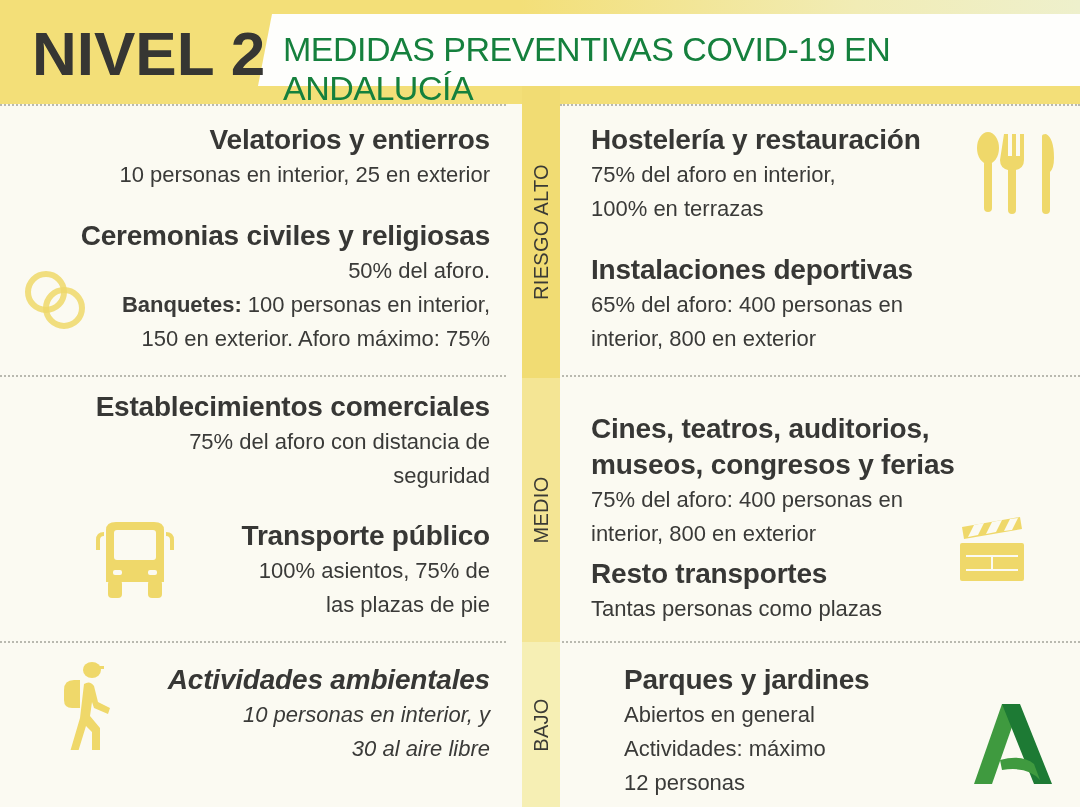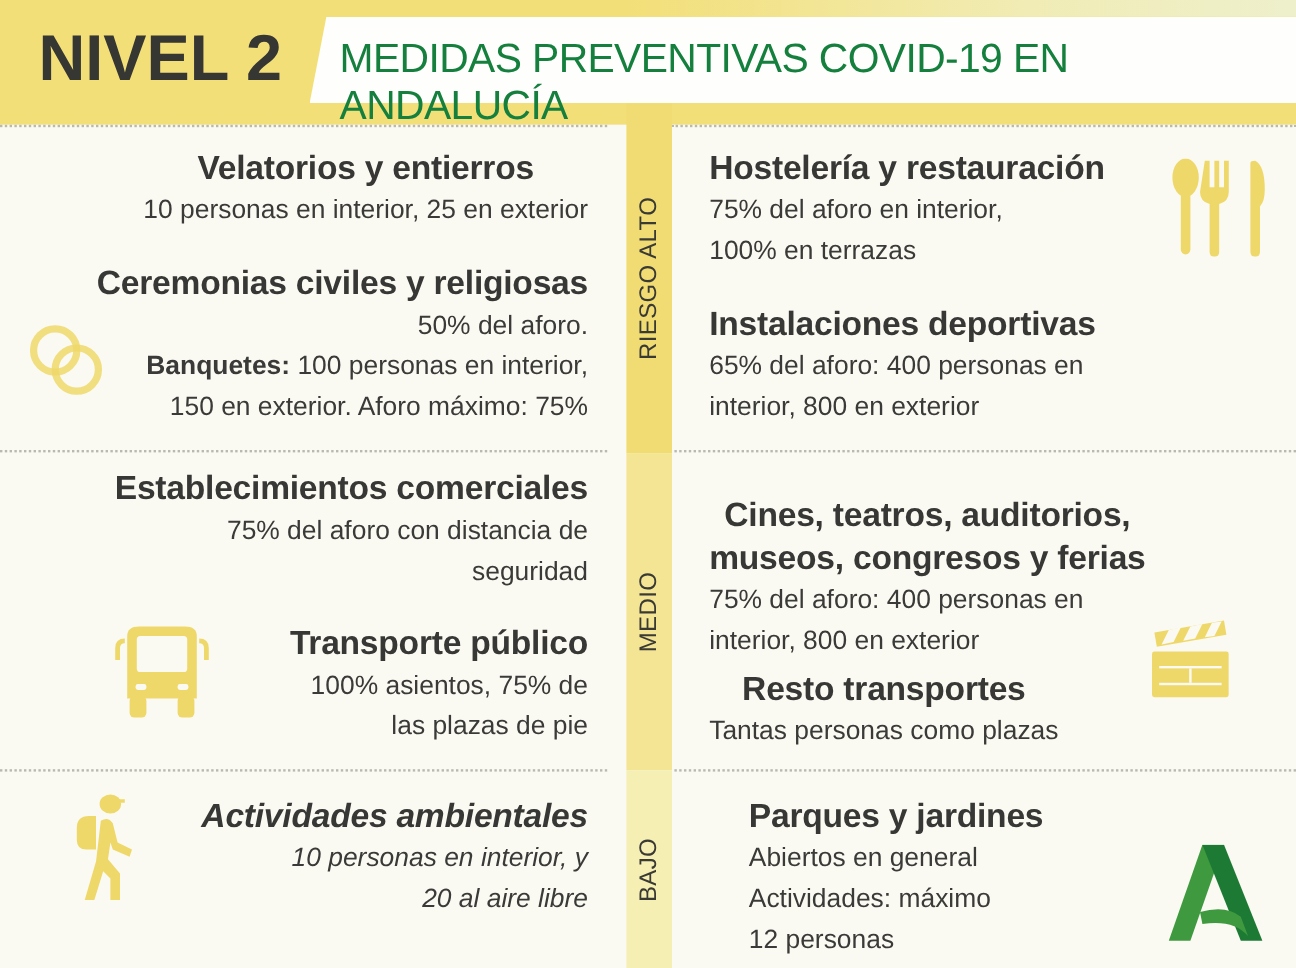--- a/index.html
+++ b/index.html
@@ -18,41 +18,41 @@
     position: absolute; left: 520px; top: 0; width: 560px; height: 14px;
     background: linear-gradient(90deg, #f3df78 0%, #f1ecb5 60%, #eef0cc 100%);
   }
   .header-whitebar {
     position: absolute; left: 258px; top: 14px; width: 822px; height: 72px;
     background: #fefefc;
     clip-path: polygon(14px 0, 100% 0, 100% 100%, 0 100%);
   }
   .nivel {
     position: absolute; left: 32px; top: 18px;
-    font-size: 54px; font-weight: bold; color: #363633; letter-spacing: 0px;
+    font-size: 62px; font-weight: bold; color: #363633; letter-spacing: 0px;
   }
   .subtitle {
     position: absolute; left: 283px; top: 30px;
     font-size: 34px; font-weight: normal; color: #15803d; letter-spacing: -0.5px;
   }
   .strip { position: absolute; left: 522px; width: 38px; }
   .strip-alto { top: 86px; height: 292px; background: #f1dc73; }
   .strip-medio { top: 378px; height: 264px; background: #f4e594; }
   .strip-bajo { top: 642px; height: 165px; background: #f6efb4; }
   .strip-label {
     position: absolute; left: 50%; top: 50%;
     transform: translate(-50%, -50%) rotate(-90deg);
     white-space: nowrap; font-size: 20px; color: #3a3a35; letter-spacing: 0.3px;
   }
   .divider {
     position: absolute; height: 0; border-top: 2px dotted #b9b9b0;
   }
   .cell-left { position: absolute; right: 590px; text-align: right; }
   .cell-right { position: absolute; left: 591px; text-align: left; }
-  .title { font-size: 28px; font-weight: bold; color: #373735; line-height: 36px; letter-spacing: -0.2px; text-align: center; }
+  .title { font-size: 28px; font-weight: bold; color: #373735; line-height: 36px; letter-spacing: -0.2px; }
   .body { font-size: 22px; color: #3a3a38; line-height: 34px; font-weight: normal; }
   .bold { font-weight: bold; }
   .icon { position: absolute; }
   .left-area { position: absolute; left: 0; top: 104px; width: 522px; height: 703px; background: #fbfaf2; }
   .right-area { position: absolute; left: 560px; top: 104px; width: 520px; height: 703px; background: #fbfaf2; }
 </style>
 </head>
 <body>
 
 <div class="header"></div>
@@ -177,21 +177,21 @@
       <ellipse cx="34" cy="10" rx="9" ry="8"></ellipse>
       <path d="M26 6 q8 -6 16 0 h4 v3 h-20 z"></path>
       <path d="M6 30 q0 -10 10 -10 h6 v28 h-8 q-8 0 -8 -8 z"></path>
       <path d="M26 24 q6 -4 10 2 l4 16 l12 6 l-2 6 l-14 -6 l-2 -6 l-2 14 l10 12 l0 24 h-8 l0 -20 l-6 -6 l-8 26 h-8 l10 -34 z"></path>
     </g>
   </svg>
 </div>
 <div class="cell-left" style="top:662px;font-style:italic;">
   <div class="title">Actividades ambientales</div>
   <div class="body">10 personas en interior, y</div>
-  <div class="body">20 al aire libre</div>
+  <div class="body">30 al aire libre</div>
 </div>
 
 <div class="cell-right" style="top:662px; left:584px;margin-left:40px;">
   <div class="title">Parques y jardines</div>
   <div class="body">Abiertos en general</div>
   <div class="body">Actividades: máximo</div>
   <div class="body">12 personas</div>
 </div>
 
 <div class="icon" style="left:972px; top:704px;">

